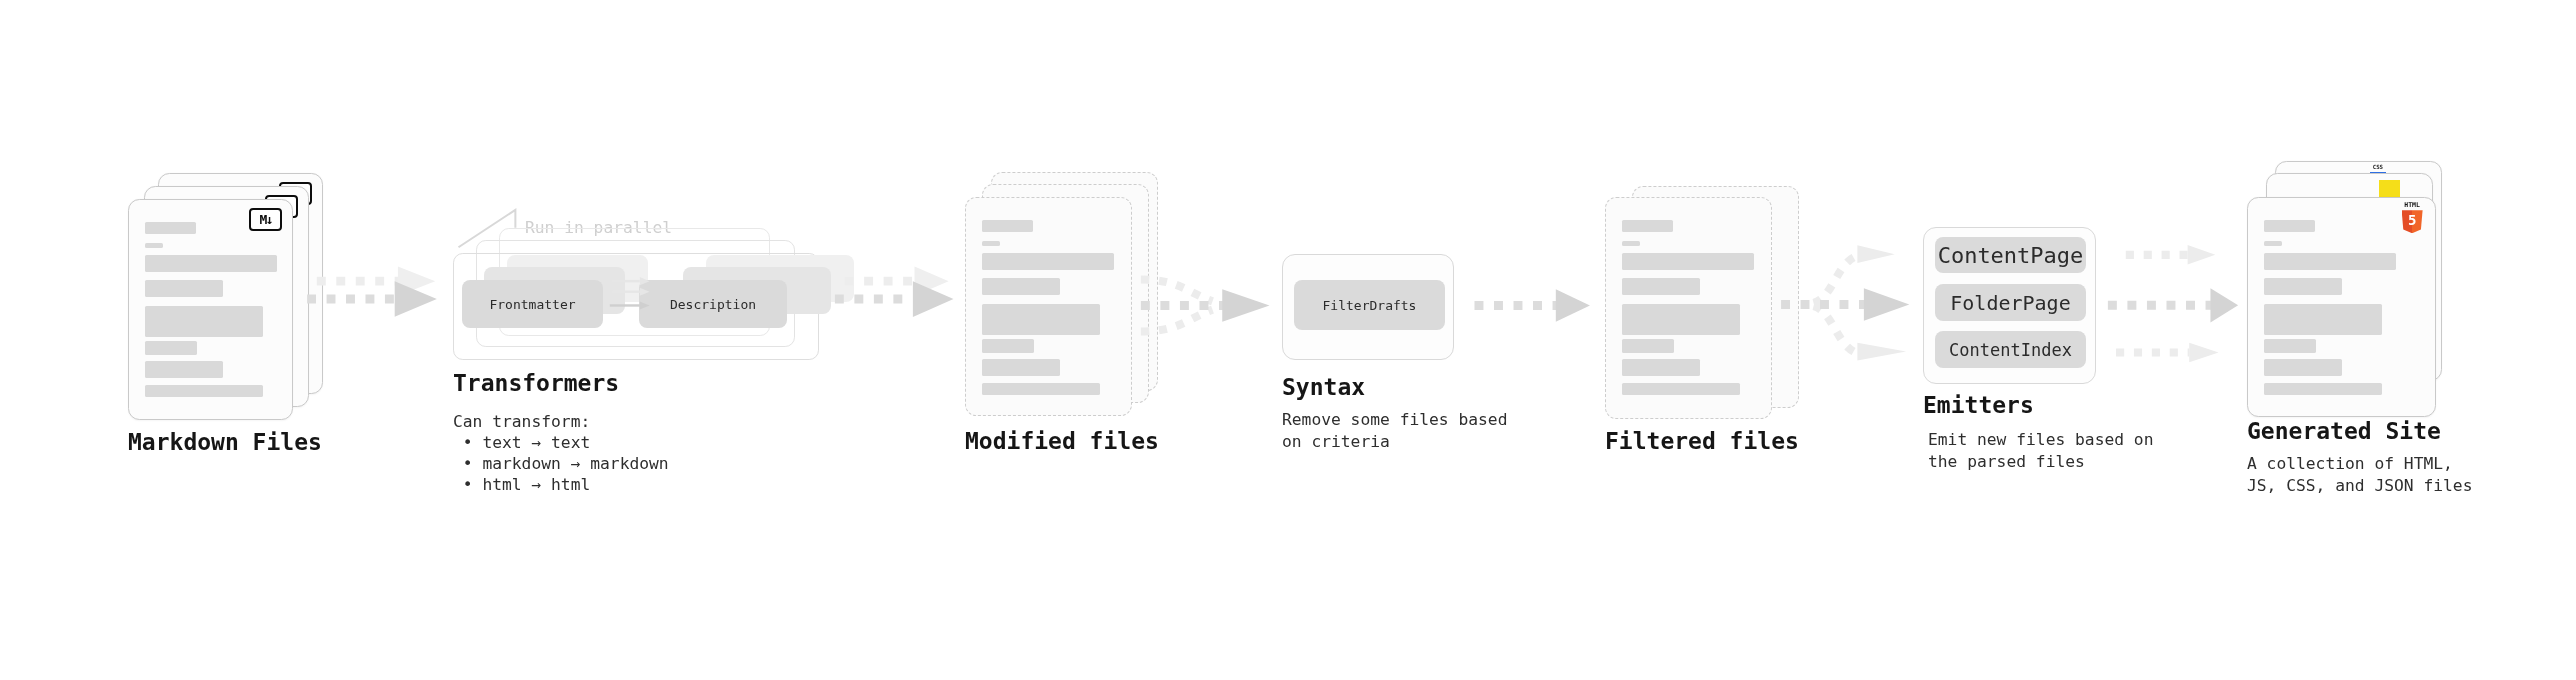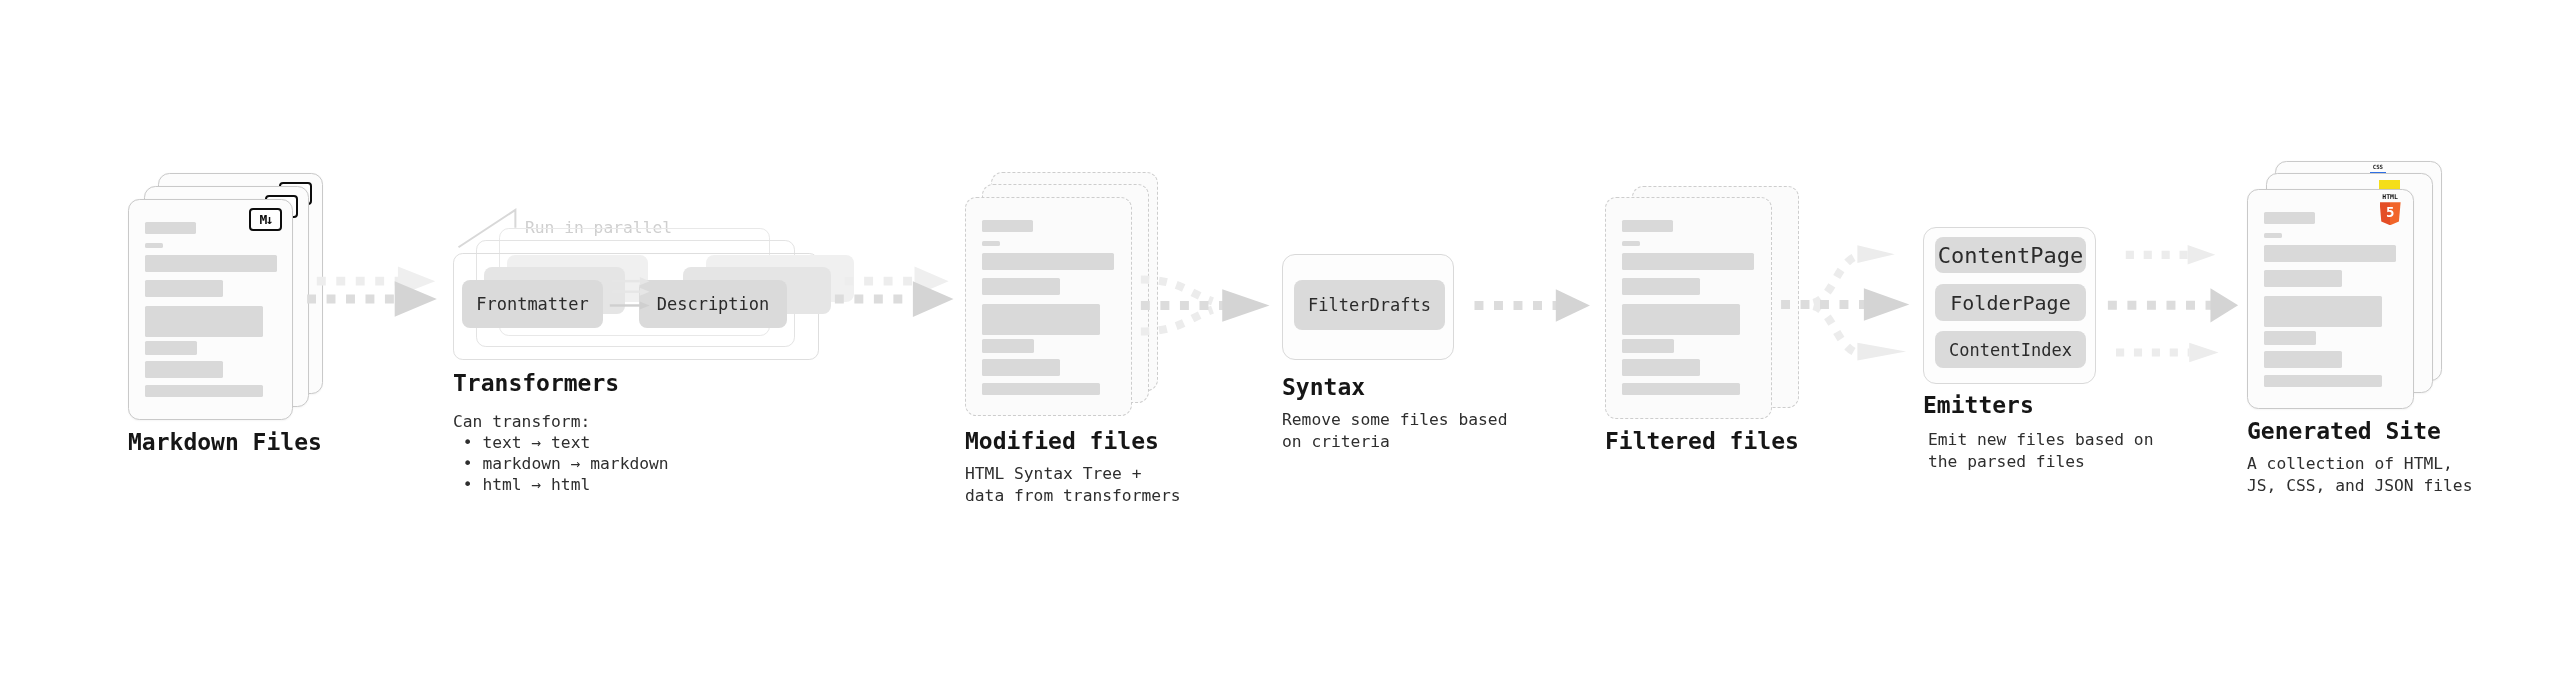--- a/index.html
+++ b/index.html
@@ -38,21 +38,21 @@
 
   
   .lane{position:absolute;border:1.6px solid #e0e0e0;border-radius:9.8px;background:transparent;box-sizing:border-box;}
   .lane.l3{border-color:#e8e8e8}
   .lane.l2{border-color:#e3e3e3}
   .lane.l1{border-color:#dedede}
   .ghost{position:absolute;border-radius:8.1px;}
   .g3{background:#f0f0f0}
   .g2{background:#e5e5e5}
   .gbox{position:absolute;background:#dadada;border-radius:8.1px;display:flex;align-items:center;
-        justify-content:center;font-size:17px;font-weight:500;color:#2b2b2b;white-space:nowrap;}
+        justify-content:center;font-size:13px;font-weight:500;color:#2b2b2b;white-space:nowrap;}
   .panel{position:absolute;border:1.6px solid #d9d9d9;border-radius:13px;background:#fdfdfd;box-sizing:border-box;}
 
   
   .title{position:absolute;font-size:23px;font-weight:600;color:#161616;white-space:nowrap;}
   .desc{position:absolute;font-size:16.3px;line-height:22px;color:#2e2e2e;white-space:nowrap;}
   .desc .bullet{padding-left:9.8px;}
   .desc .bullet::before{content:"• ";}
   .note{position:absolute;font-size:16.3px;color:#cfcfcf;white-space:nowrap;margin-top:16px;}
 
   
@@ -150,24 +150,20 @@
     <div class="bar b1"></div>
     <div class="bar b2"></div>
     <div class="bar b3"></div>
     <div class="bar b4"></div>
     <div class="bar b5"></div>
     <div class="bar b6"></div>
     <div class="bar b7"></div>
     <div class="bar b8"></div>
   </div>
   <div class="title" style="left:965px;top:428px;">Modified files</div>
-  <div class="desc" style="left:965px;top:463px;">
-    <div>HTML Syntax Tree +</div>
-    <div>data from transformers</div>
-  </div>
 
   <svg class="arrow" style="left:1136px;top:268px;" width="140" height="75" viewBox="0 0 172 92">
     <path class="curve" d="M6,14 C52,14 64,30 94,41"></path>
     <path class="curve" d="M6,78 C52,78 64,62 94,51"></path>
     <line class="dashline mainline" x1="6" y1="46" x2="108" y2="46"></line>
     <polygon class="mainhead" points="106,26 164,46 106,66"></polygon>
   </svg>
 
   <div class="panel" style="left:1282px;top:254px;width:172px;height:106px;"></div>
   <div class="gbox" style="left:1294px;top:280px;width:151px;height:50px;">FilterDrafts</div>
@@ -225,21 +221,21 @@
 
   <div class="card" style="left:2275px;top:161px;width:167px;height:220px;">
     <div class="cssbadge">
       <div class="csslabel">CSS</div>
       <div class="cssbar"></div>
     </div>
   </div>
   <div class="card" style="left:2266px;top:173px;width:167px;height:220px;">
     <div class="jsbadge"></div>
   </div>
-  <div class="card" style="left:2247px;top:189px;width:167px;height:220px;">
+  <div class="card" style="left:2247px;top:197px;width:189px;height:220px;">
     <div class="html5icon">
       <div class="h5label">HTML</div>
       <div class="h5shield">5</div>
     </div>
     <div class="bar b1"></div>
     <div class="bar b2"></div>
     <div class="bar b3"></div>
     <div class="bar b4"></div>
     <div class="bar b5"></div>
     <div class="bar b6"></div>

